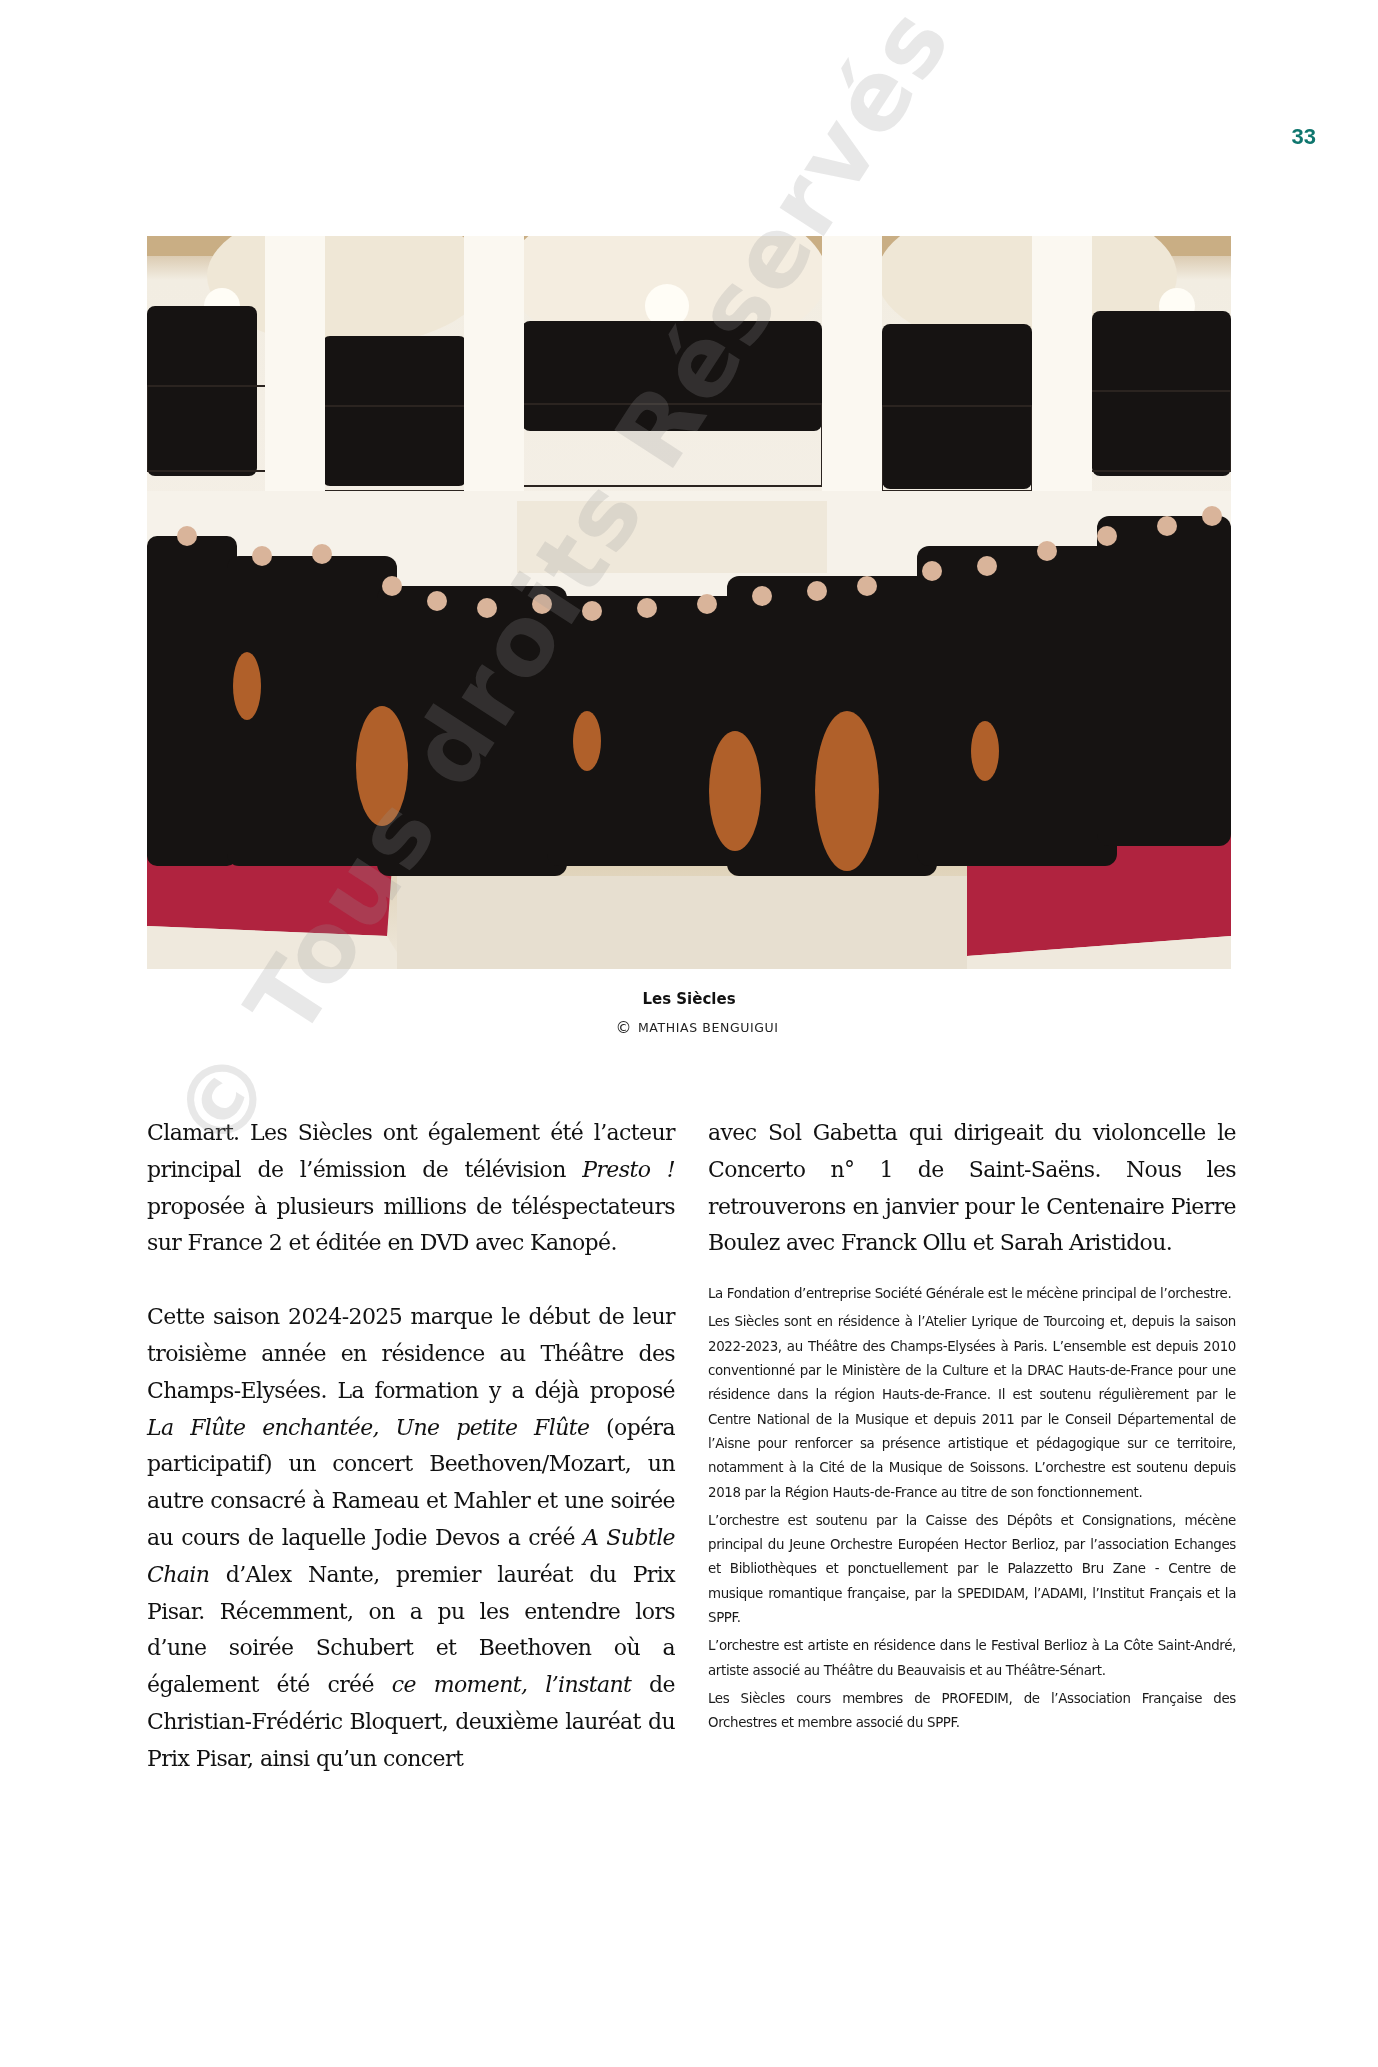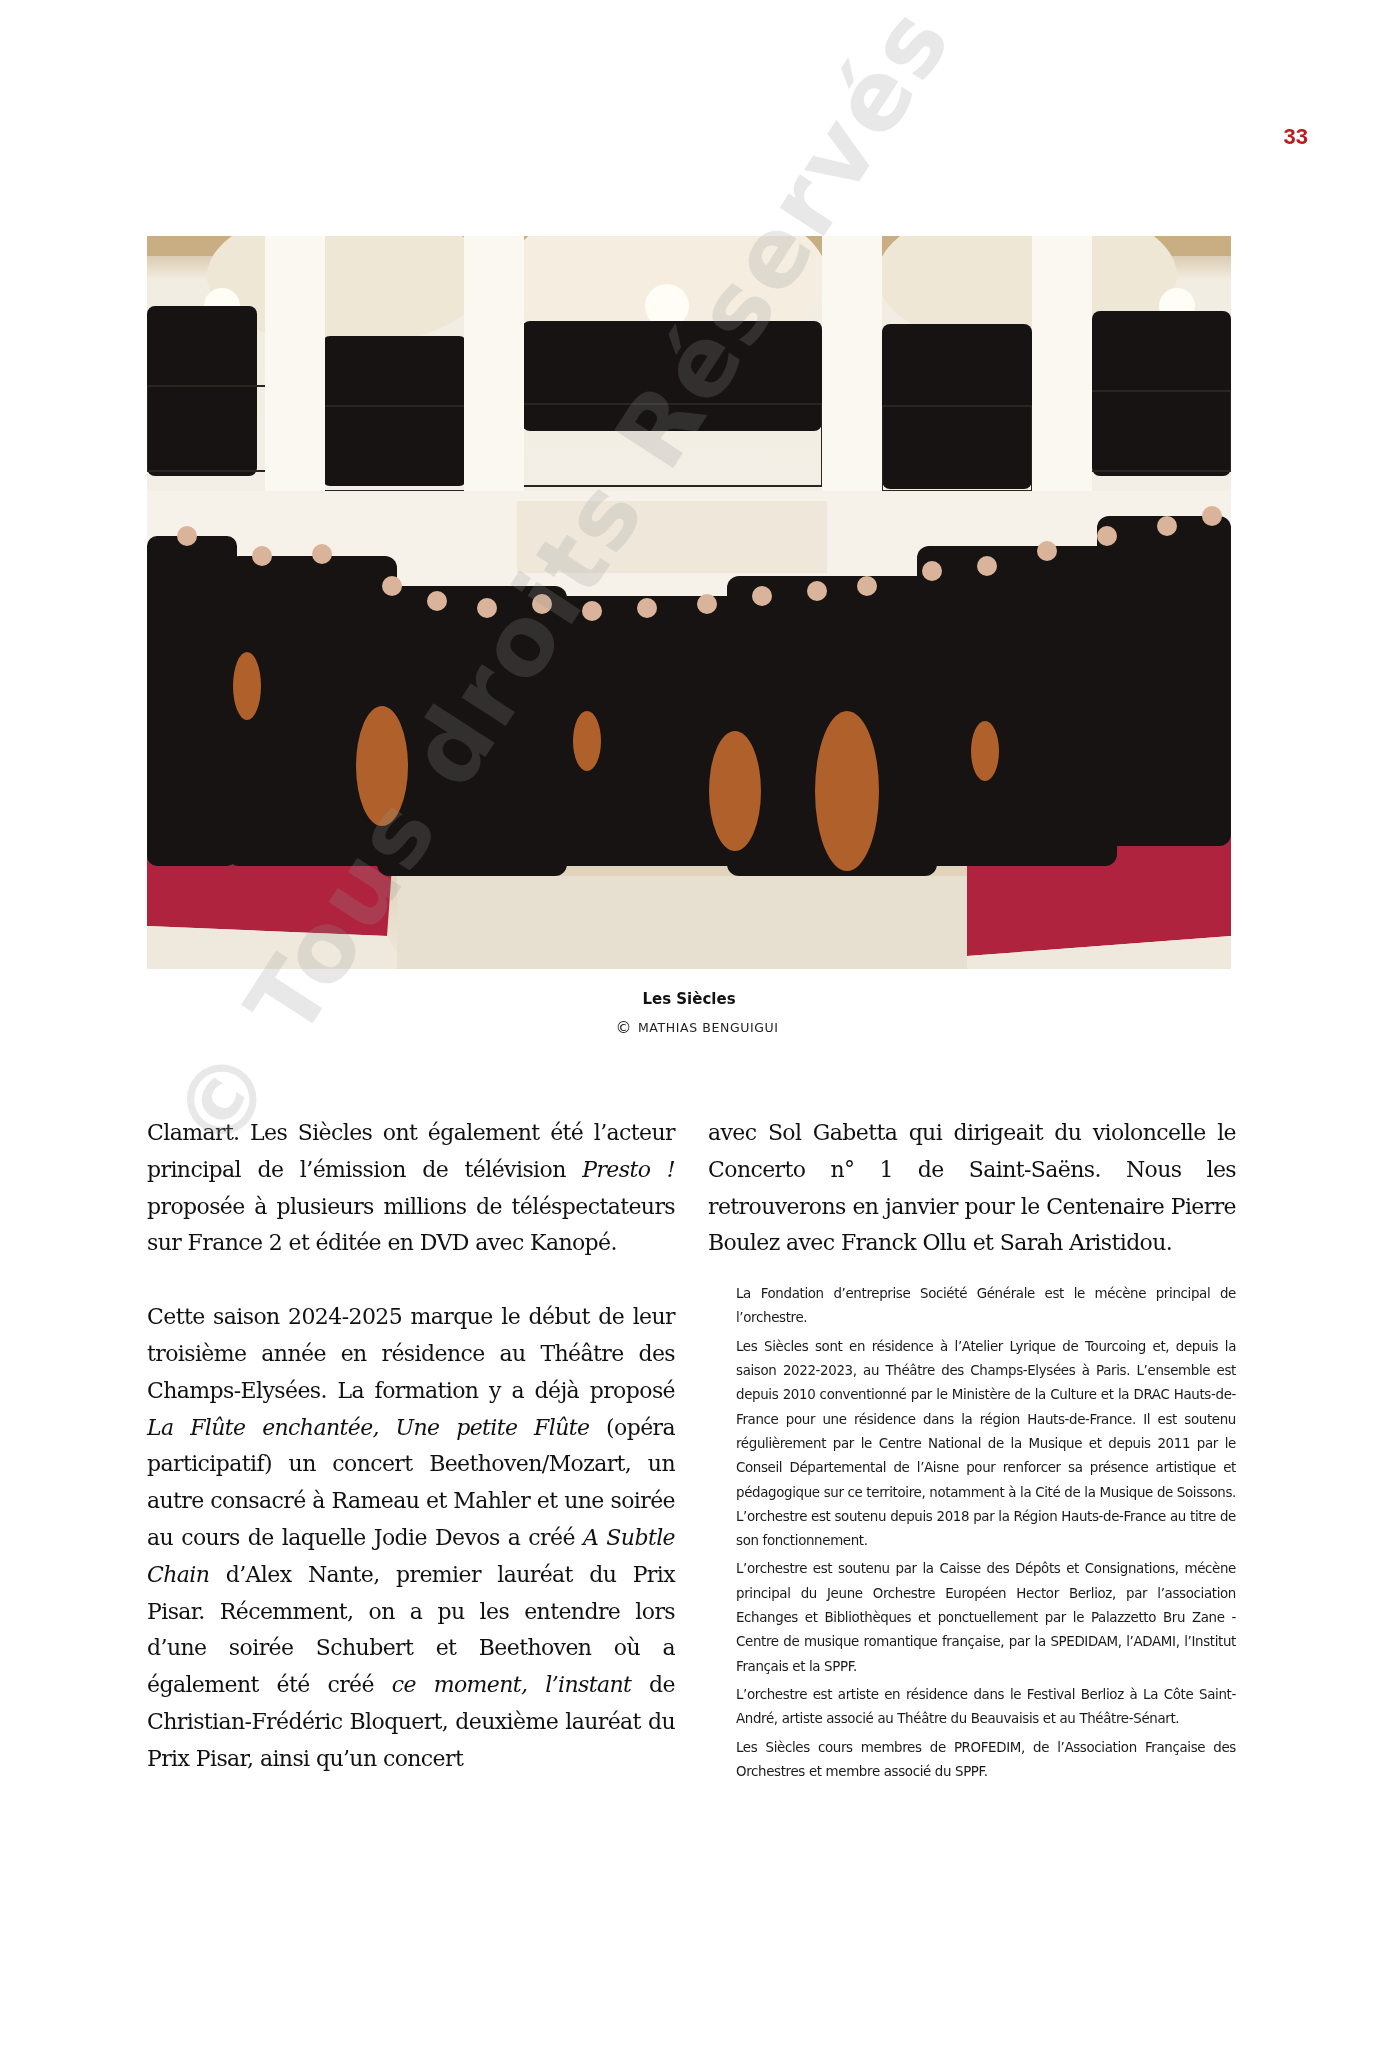--- a/index.html
+++ b/index.html
@@ -1,22 +1,22 @@
 <!DOCTYPE html>
 <html><head>
 <meta charset="utf-8">
 <style>
   html, body { margin: 0; padding: 0; }
   body {
     width: 1378px; height: 2067px; background: #ffffff; position: relative; overflow: hidden;
     color: #111111;
   }
   .page-number {
-    position: absolute; top: 124px; right: 70px;
-    font-family: "Liberation Sans", sans-serif; font-weight: bold; font-size: 22px; color: #b91c1c;
+    position: absolute; top: 124px; right: 62px;
+    font-family: "Liberation Sans", sans-serif; font-weight: bold; font-size: 22px; color: #0f766e;
   }
   
   .photo {
     position: absolute; left: 147px; top: 236px; width: 1084px; height: 733px; overflow: hidden;
     background: linear-gradient(180deg, #c9b08b 0%, #f2ede2 6%, #f4efe6 40%, #e9e0cc 58%, #cbb48e 70%, #d9c9aa 80%, #efe9dd 100%);
   }
   .photo svg { position: absolute; left: 0; top: 0; width: 100%; height: 100%; display: block; }
   
   .caption { position: absolute; left: 0; width: 1378px; text-align: center; font-family: "DejaVu Sans", sans-serif; }
   .caption-title { top: 990px; font-weight: bold; font-size: 15px; color: #111; }
@@ -25,21 +25,21 @@
   
   .col { position: absolute; width: 528px; }
   .col-left { left: 147px; top: 1115px; }
   .col-right { left: 708px; top: 1115px; }
   .serif {
     font-family: "DejaVu Serif", serif; font-size: 22px; line-height: 36.8px; text-align: justify;
     letter-spacing: -0.6px; color: #111; margin: 0;
   }
   .serif em { font-style: italic; }
   .gap { height: 37px; }
-  .notes { margin-top: 20px; margin-left: 28px; }
+  .notes { margin-top: 20px; }
   .note {
     font-family: "DejaVu Sans", sans-serif; font-size: 13.4px; line-height: 24.3px; text-align: justify;
     letter-spacing: -0.35px; color: #1a1a1a; margin: 0 0 4px 0;
   }
   
   .watermark {
     position: absolute; left: 150px; top: 1110px; transform-origin: 0 0; transform: rotate(-57deg);
     font-family: "DejaVu Sans", sans-serif; font-weight: bold; font-size: 96px; color: rgba(150,150,150,0.22);
     white-space: nowrap; pointer-events: none; letter-spacing: 4px;
   }

